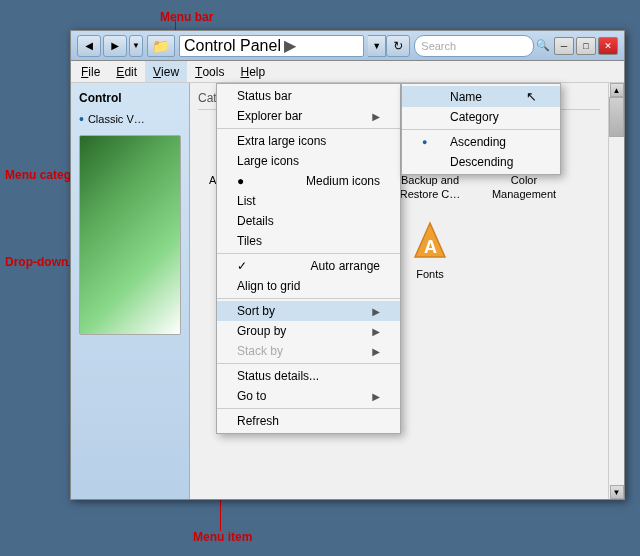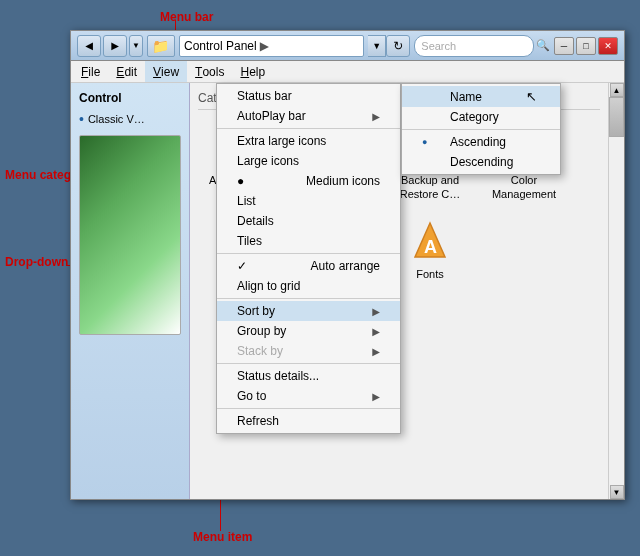--- a/index.html
+++ b/index.html
@@ -67,21 +67,21 @@
     .address-bar {
       flex: 1;
       height: 22px;
       margin: 0 4px;
       background: white;
       border: 1px solid #7a9fc0;
       border-radius: 2px;
       display: flex;
       align-items: center;
       padding: 0 4px;
-      font-size: 12px;
+      font-size: 16px;
     }
     .address-divider {
       color: #555;
       margin: 0 3px;
     }
     .address-arrow {
       width: 18px;
       height: 22px;
       background: linear-gradient(to bottom, #dde8f4, #b8cce0);
       border: 1px solid #7a9fc0;
@@ -470,21 +470,21 @@
       </div>
       <div style="width:14px; height:14px; background:linear-gradient(to bottom,#e0e0e0,#c0c0c0); border:1px solid #aaa; display:flex; align-items:center; justify-content:center; font-size:8px; cursor:pointer;">▼</div>
     </div>
   </div>
 
   <div class="dropdown-menu">
     <div class="dropdown-item">
         <span>Status bar</span>
       </div>
     <div class="dropdown-item">
-        <span>AutoPlay bar</span>
+        <span>Explorer bar</span>
         <span class="arrow">▶</span>
       </div>
     <div class="dropdown-separator"></div>
     <div class="dropdown-item">
         <span>Extra large icons</span>
       </div>
     <div class="dropdown-item">
         <span>Large icons</span>
       </div>
     <div class="dropdown-item">

